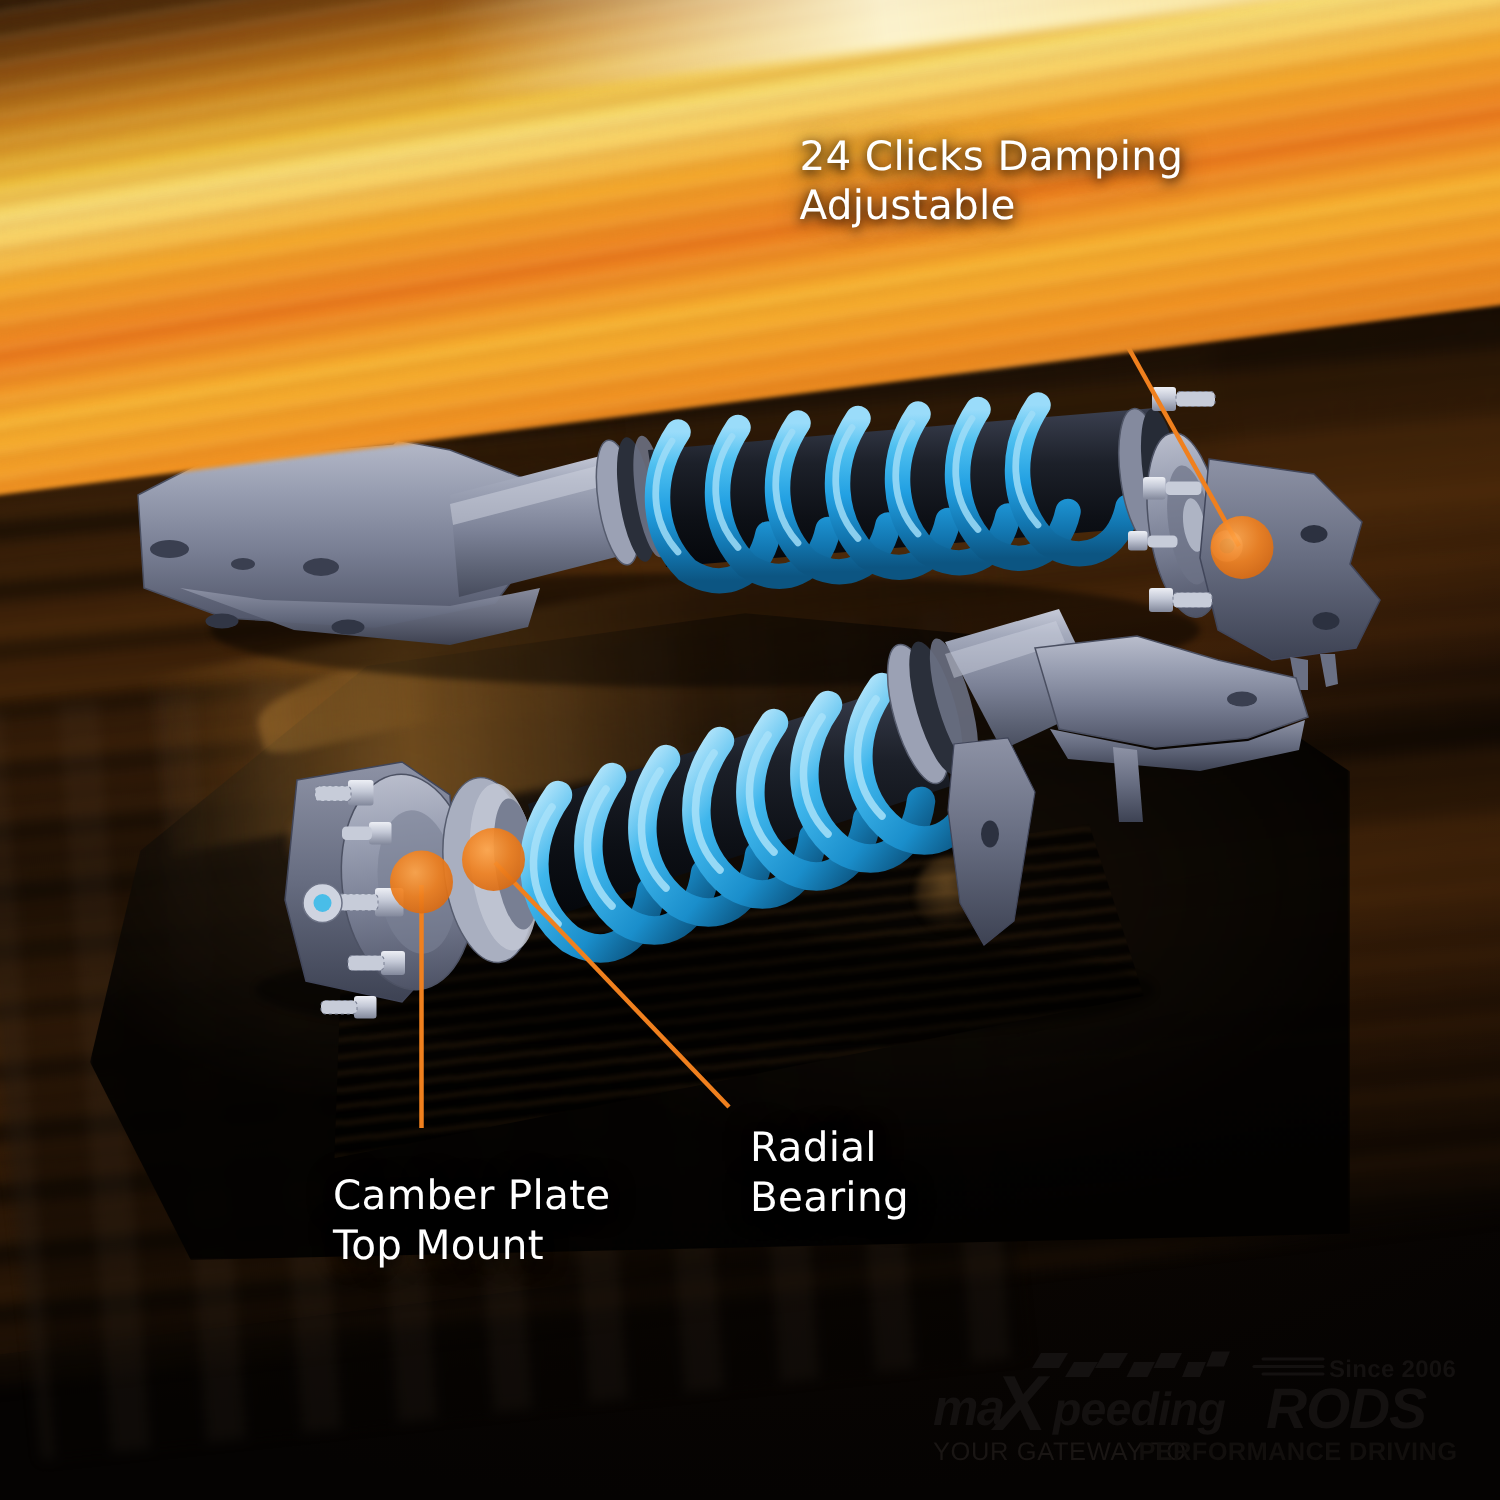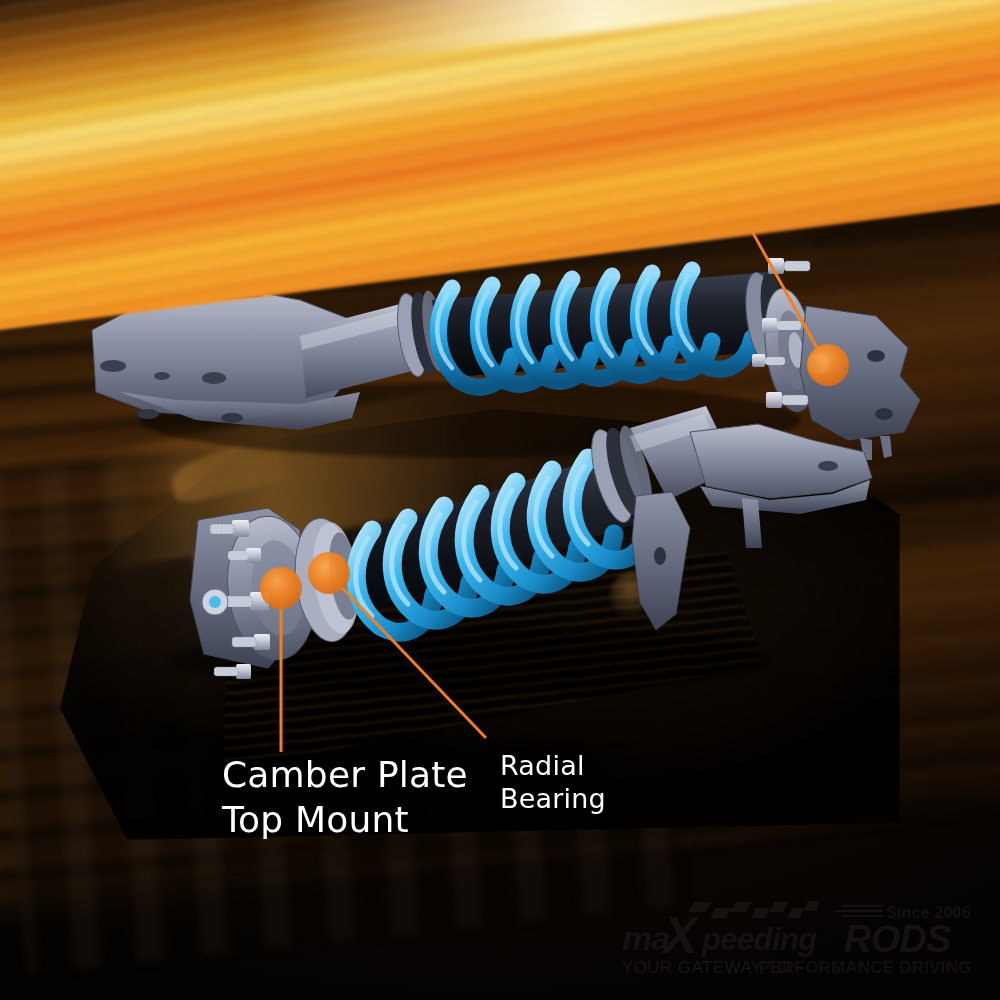--- a/index.html
+++ b/index.html
@@ -202,21 +202,21 @@
     color:#ffffff;
     font-family:"DejaVu Sans", sans-serif;
     font-weight:500;
     letter-spacing:.2px;
     line-height:1.24;
     text-shadow:0 2px 7px rgba(0,0,0,0.92), 0 0 18px rgba(0,0,0,0.7);
     white-space:pre-line;
   }
   #callout-damping { left:533px; top:88px;  font-size:27px; }
   #callout-bearing { left:500px; top:707px; font-size:27px;margin-top:42px; }
-  #callout-camber  { left:222px; top:753px; font-size:36px; }
+  #callout-camber  { left:222px; top:781px; font-size:27px; }
 
   
   .logo-wrap {
     position:absolute; right:28px; bottom:22px;
     width:352px; height:78px;
   }
   .logo-svg { width:100%; height:100%; display:block; }
 </style>
 </head>
 <body>
@@ -486,20 +486,22 @@
       <circle cx="329" cy="573" r="21" fill="url(#dotG)" opacity="0.92"></circle>
       <circle cx="281" cy="588" r="21" fill="url(#dotG)" opacity="0.92"></circle>
     </g>
   </svg>
 
   <div class="bg-layer upper-dark-diag"></div>
   <div class="bg-layer bottom-band"></div>
   <div class="bg-layer bottom-band-streaks"></div>
   <div class="bg-layer bottom-band-hi"></div>
 
+  <div class="callout" id="callout-damping">24 Clicks Damping
+Adjustable</div>
 
   <div class="callout" id="callout-bearing">Radial
 Bearing</div>
 
   <div class="callout" id="callout-camber">Camber Plate
 Top Mount</div>
 
   <div class="logo-wrap">
     <svg class="logo-svg" viewBox="0 0 352 78" xmlns="http://www.w3.org/2000/svg">
 

